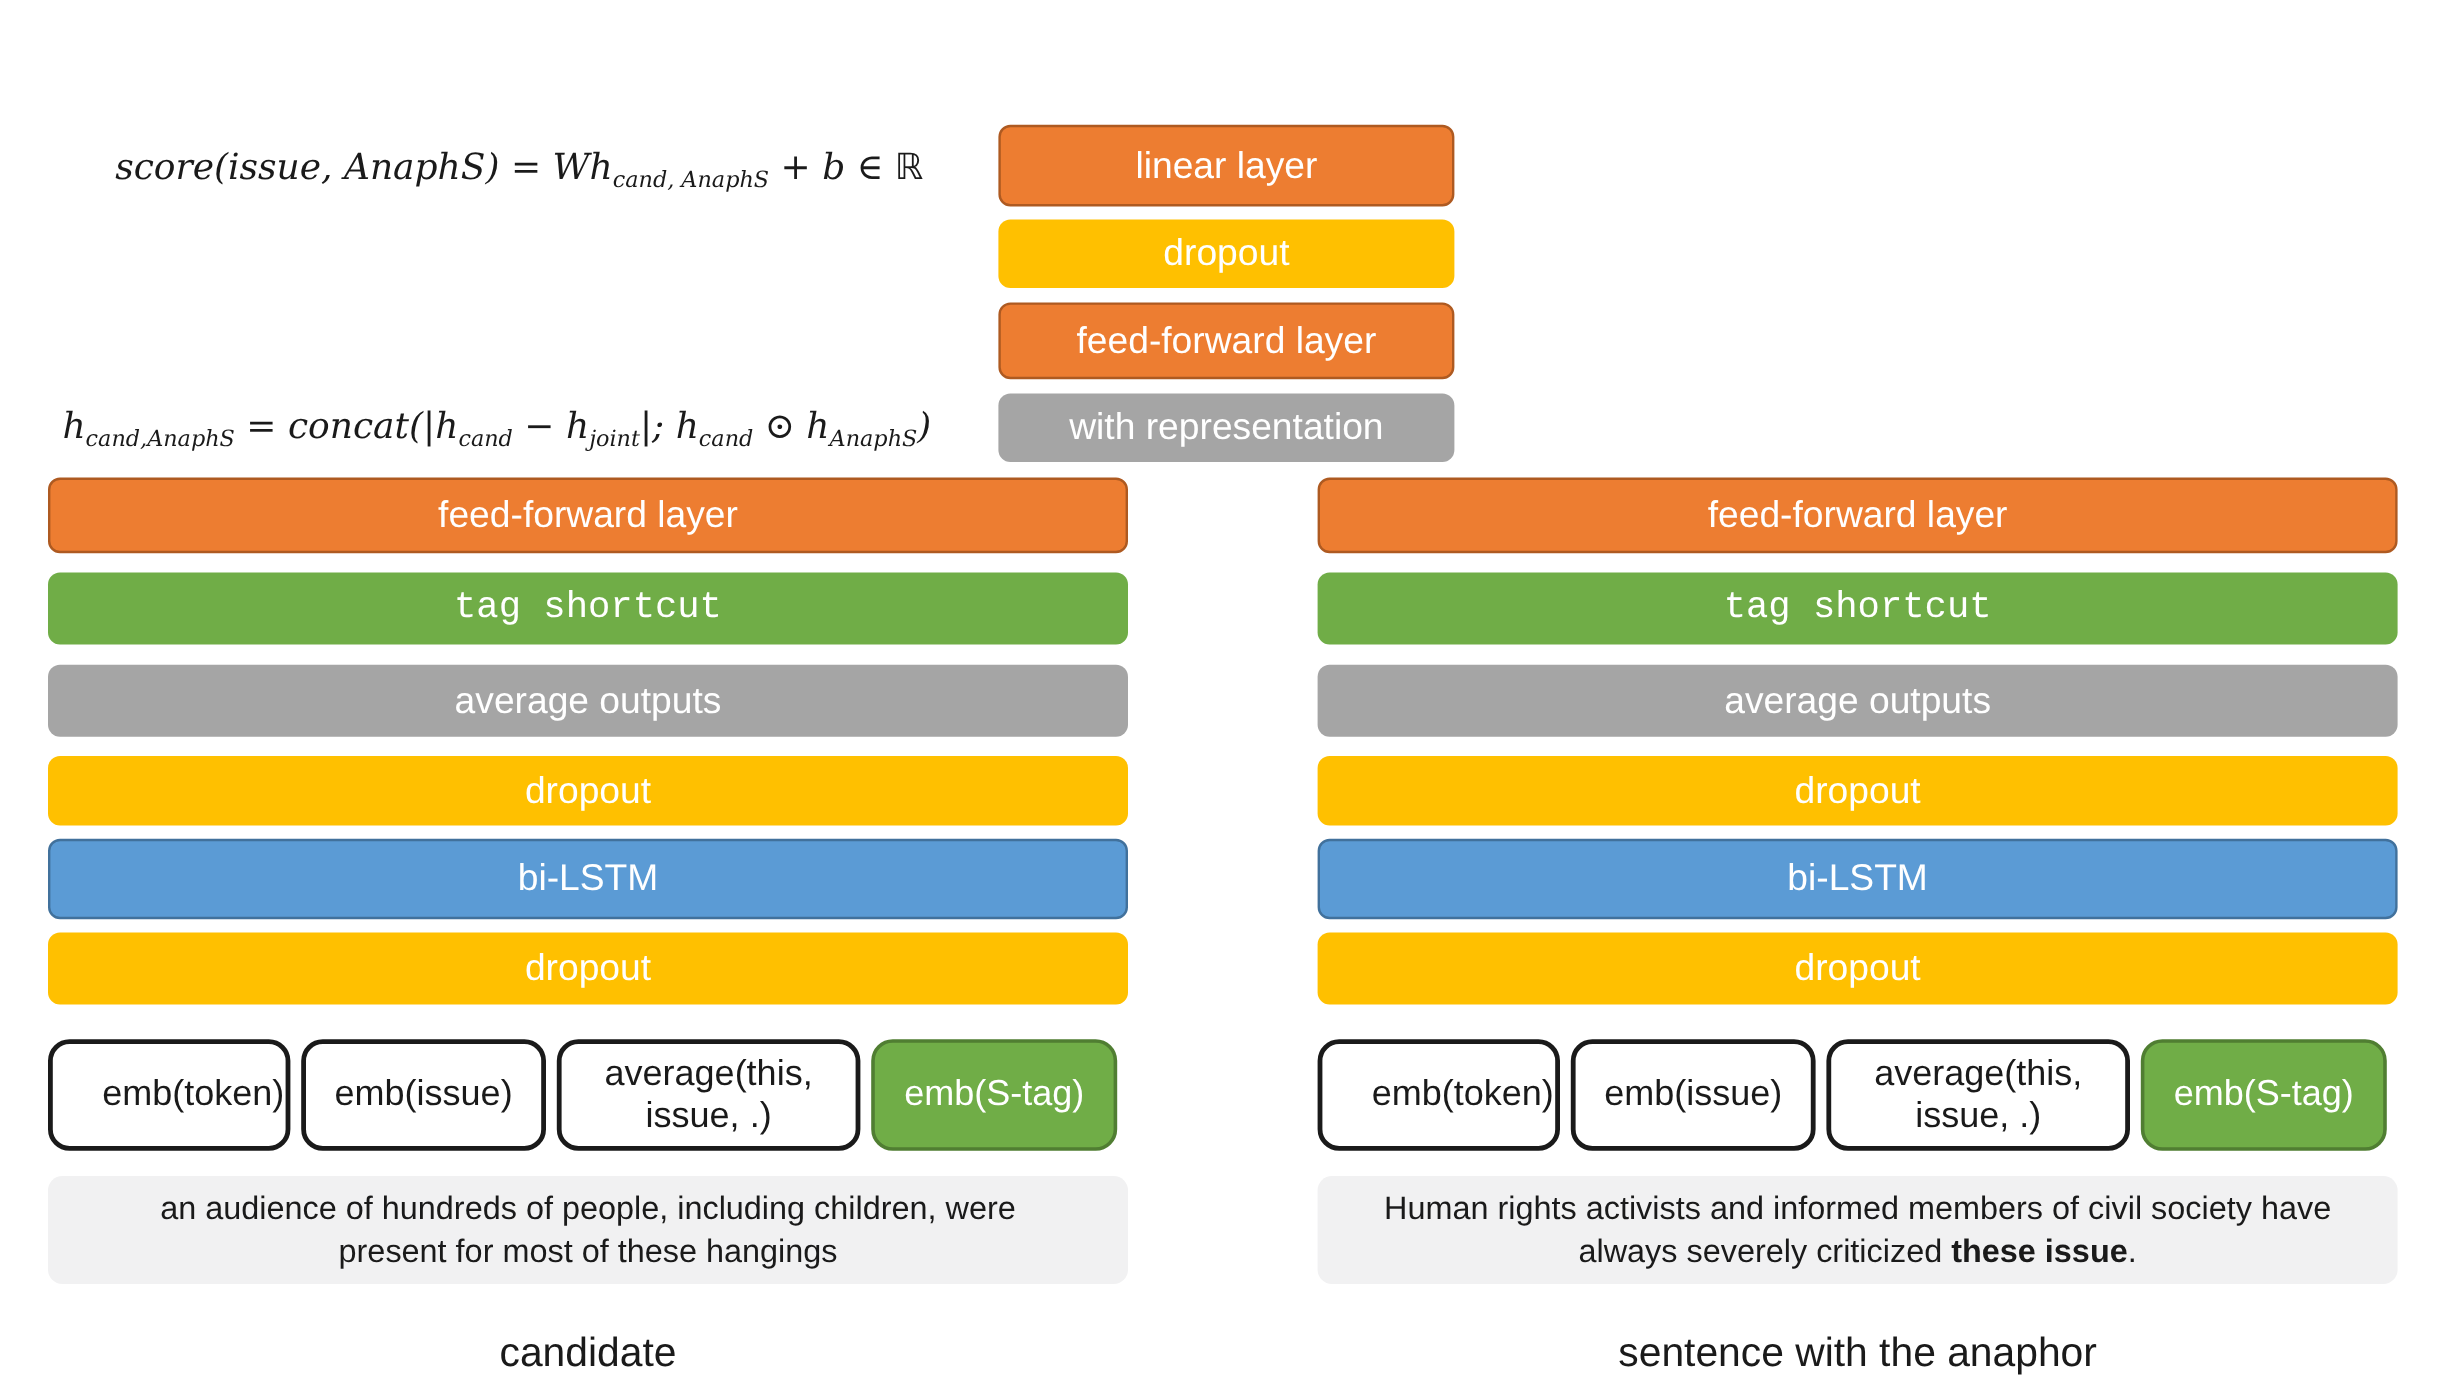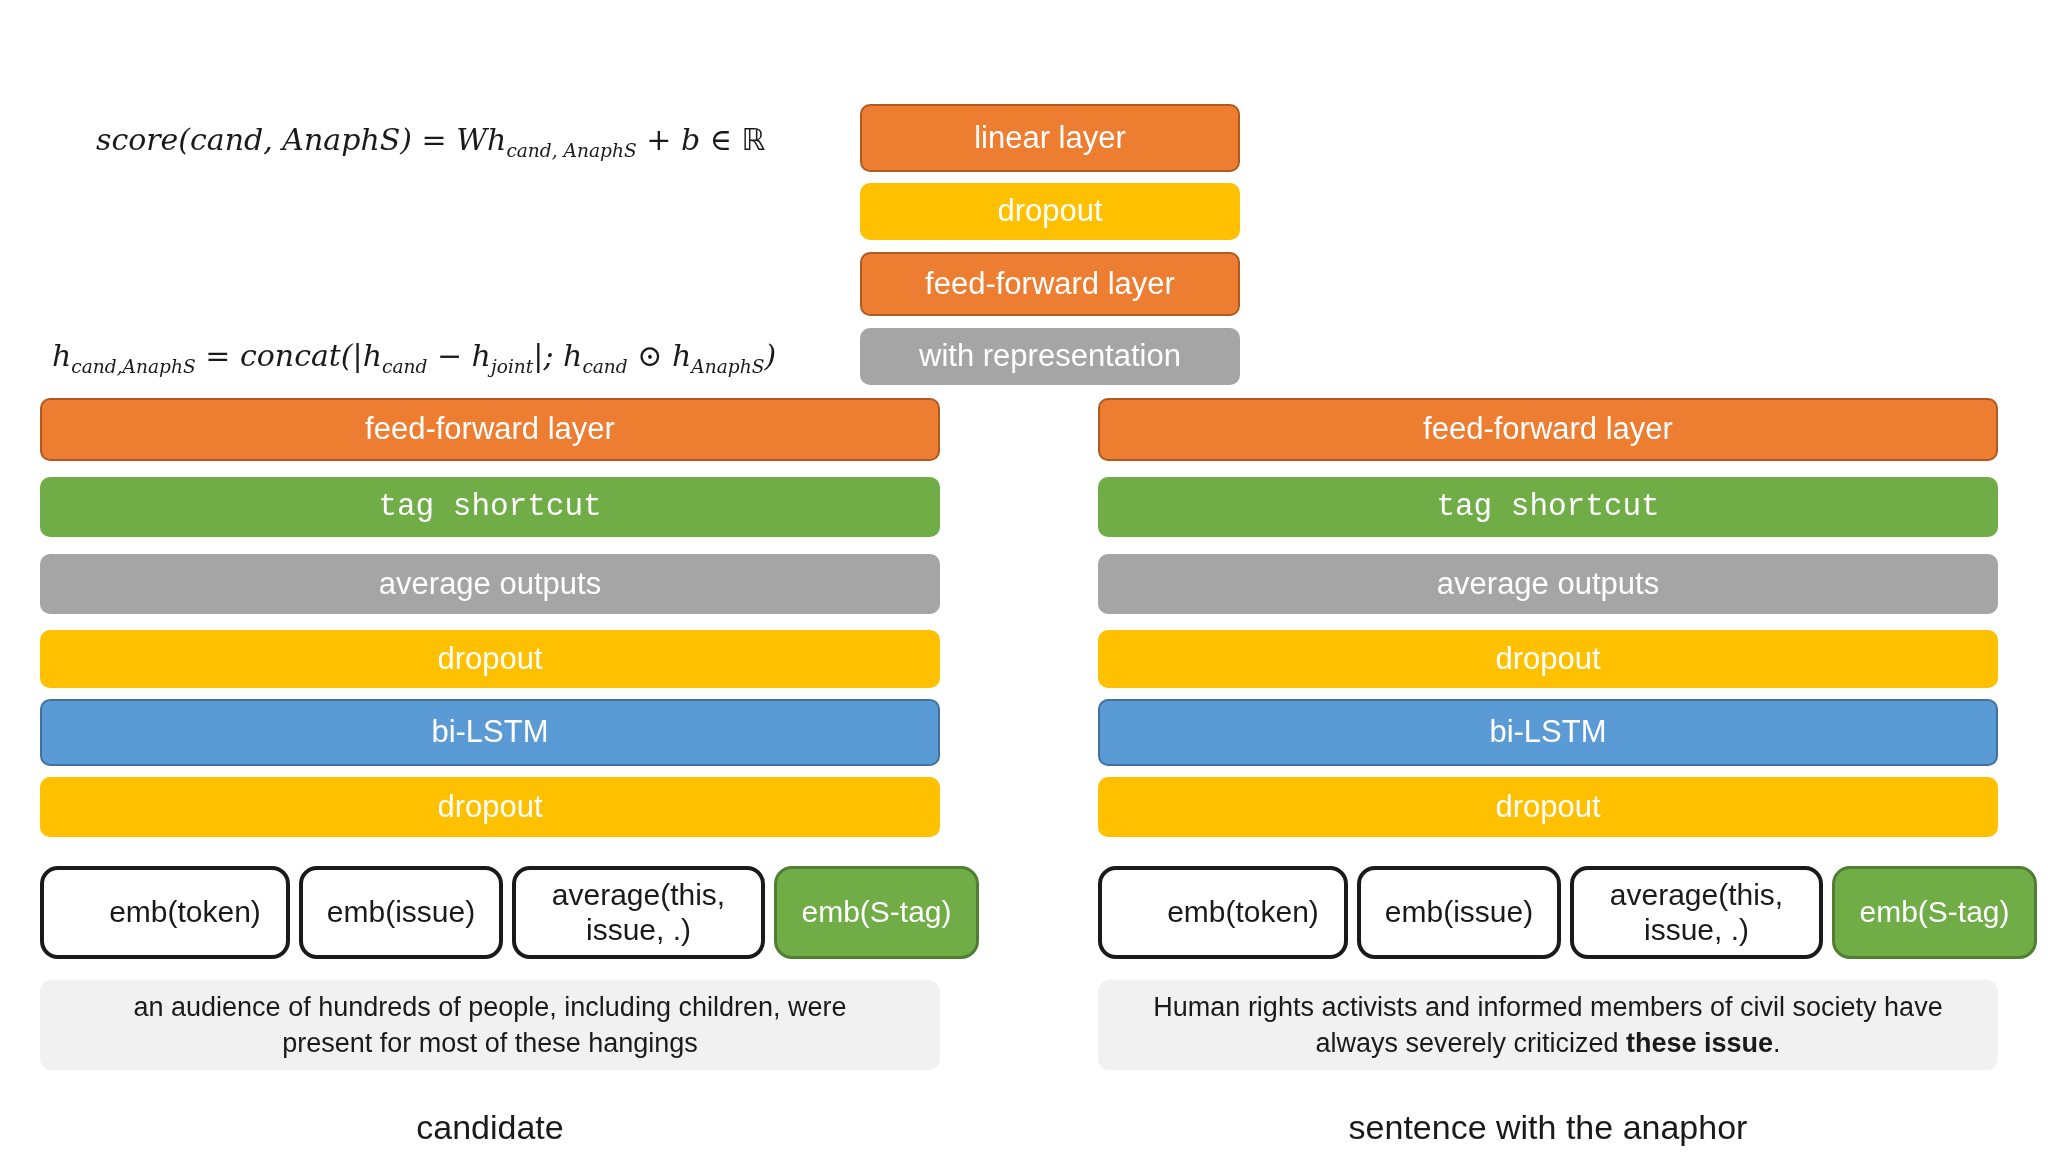--- a/index.html
+++ b/index.html
@@ -34,59 +34,59 @@
 
   
   .emb-row { position:absolute; top:866px; left:0; height:93px; display:flex; gap:9px; }
   .emb {
     display:flex; flex-direction:column; align-items:center; justify-content:center;
     box-sizing:border-box; border-radius:18px; font-size:30px; line-height:1.15;
     color:#1a1a1a; background:#ffffff; border:4px solid #1a1a1a; text-align:center;
     white-space:nowrap;
   }
   .emb.green { background:#70AD47; border:3px solid #507E32; color:#ffffff; }
-  .emb.w1 { width:250px;padding-left:40px; } .emb.w2 { width:204px; } .emb.w3 { width:253px; } .emb.w4 { width:205px; }
+  .emb.w1 { width:202px;padding-left:40px; } .emb.w2 { width:204px; } .emb.w3 { width:253px; } .emb.w4 { width:205px; }
 
   
   .sentence {
     position:absolute; top:980px; left:0; right:0; height:90px;
     background:#F1F1F2; border-radius:12px;
     display:flex; flex-direction:column; align-items:center; justify-content:center;
     color:#1a1a1a; font-size:27px; line-height:36px; text-align:center;
   }
   .sentence b { font-weight:bold; }
 
   .caption {
     position:absolute; top:1104px; left:0; right:0; height:46px;
     display:flex; align-items:center; justify-content:center;
     color:#1a1a1a; font-size:34px;
   }
 
   
-  #scoring-stack { position:absolute; left:860px; top:104px; width:380px; height:290px;text-align:center; }
+  #scoring-stack { position:absolute; left:832px; top:104px; width:380px; height:290px;text-align:center; }
   .s1 { top:0;    height:68px; }
   .s2 { top:79px;  height:57px; }
   .s3 { top:148px; height:64px; }
   .s4 { top:224px; height:57px; }
 
   
   .formula {
     position:absolute; font-family:"DejaVu Serif","DejaVu Sans",serif;
     font-style:italic; font-size:30px; color:#1a1a1a; white-space:pre; line-height:44px;
   }
   .formula sub { font-size:0.62em; line-height:0; }
   #formula-score { left:96px; top:118px; }
   #formula-joint { left:52px; top:334px; }
 </style>
 </head>
 <body>
 
 <div id="canvas">
 
-  <div class="formula" id="formula-score"><span>score(cand, AnaphS) = Wh</span><sub>cand, AnaphS</sub><span> + b ∈ ℝ</span></div>
+  <div class="formula" id="formula-score"><span>score(issue, AnaphS) = Wh</span><sub>cand, AnaphS</sub><span> + b ∈ ℝ</span></div>
 
   <div class="formula" id="formula-joint"><span>h</span><sub>cand,AnaphS</sub><span> = concat(|h</span><sub>cand</sub><span> − h</span><sub>joint</sub><span>|; h</span><sub>cand</sub><span> ⊙ h</span><sub>AnaphS</sub><span>)</span></div>
 
   <div id="scoring-stack">
     <div class="box orange s1">linear layer</div>
     <div class="box yellow s2">dropout</div>
     <div class="box orange s3">feed-forward layer</div>
     <div class="box gray s4">with representation</div>
   </div>
 

